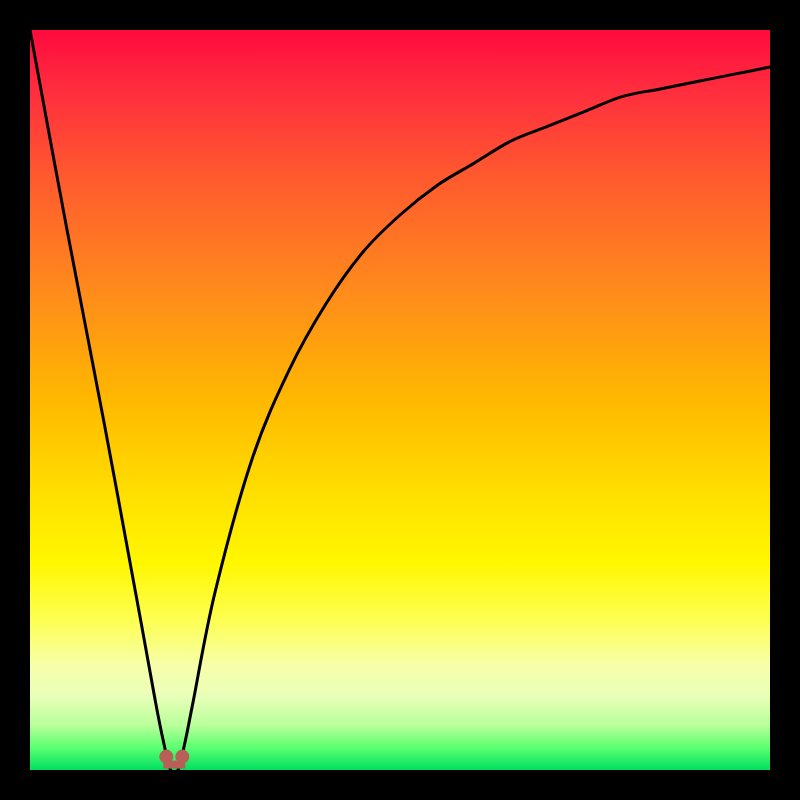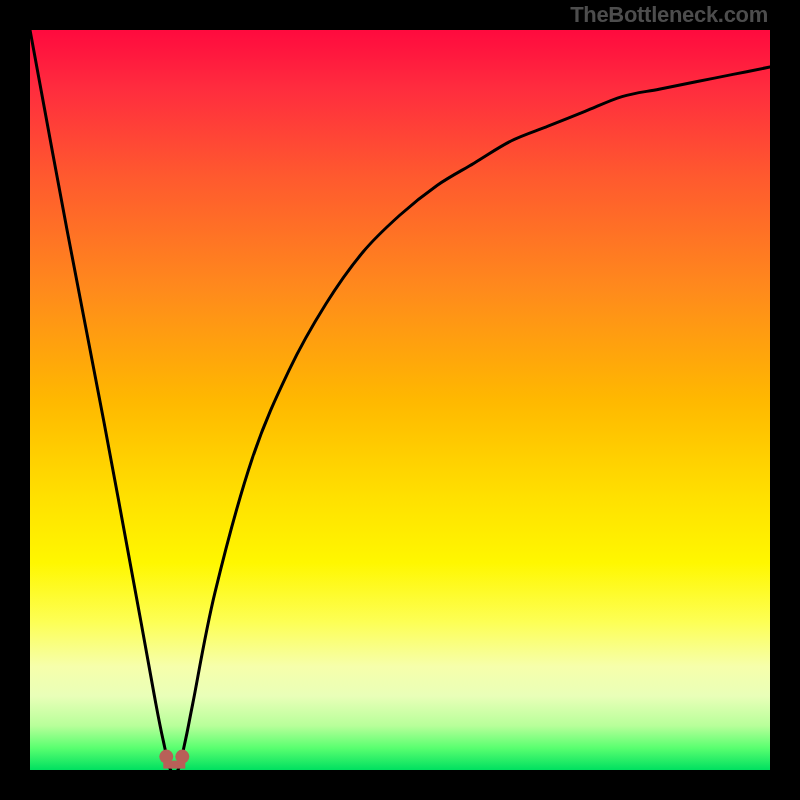--- a/index.html
+++ b/index.html
@@ -62,21 +62,20 @@
     font-weight: 600;
     color: #4d4d4d;
     letter-spacing: -0.3px;
     user-select: none;
   }
 </style>
 </head>
 <body>
 
 <div class="frame">
-  <div class="watermark">TheBottleneck.com</div>
 
   <div class="plot-area">
     <div class="gradient-bg"></div>
 
     <svg class="curve-svg" viewBox="0 0 740 740" preserveAspectRatio="none">
 
       <path id="curve-path" fill="none" stroke="#000000" stroke-width="3" stroke-linecap="round" stroke-linejoin="round" d="M 0 0 C 6.166666666666667 33.30000000000001, 24.666666666666664 134.4333333333334, 37 199.80000000000007 C 49.333333333333336 265.16666666666674, 61.666666666666664 326.83333333333337, 74 392.20000000000005 C 86.33333333333333 457.5666666666667, 102.36666666666666 545.1333333333333, 111 592 C 119.63333333333334 638.8666666666667, 122.10000000000001 653.6666666666666, 125.80000000000001 673.4 C 129.5 693.1333333333333, 130.73333333333332 699.3, 133.2 710.4 C 135.66666666666666 721.5, 138.13333333333333 735.0666666666666, 140.6 740 C 143.06666666666666 744.9333333333334, 145.53333333333333 744.9333333333334, 148 740 C 150.46666666666667 735.0666666666666, 152.93333333333334 721.5, 155.4 710.4 C 157.86666666666667 699.3, 157.86666666666667 698.0666666666666, 162.8 673.4 C 167.73333333333335 648.7333333333333, 175.13333333333333 603.1, 185 562.4 C 194.86666666666667 521.6999999999999, 209.66666666666666 466.2, 222 429.2 C 234.33333333333334 392.2, 246.66666666666666 366.29999999999995, 259 340.4 C 271.3333333333333 314.5, 283.6666666666667 293.53333333333336, 296 273.8 C 308.3333333333333 254.0666666666667, 320.6666666666667 236.8, 333 222 C 345.3333333333333 207.2, 357.66666666666663 196.1, 370 185 C 382.33333333333337 173.9, 394.66666666666674 164.0333333333333, 407.00000000000006 155.39999999999998 C 419.33333333333337 146.76666666666665, 431.6666666666667 140.60000000000005, 444 133.20000000000005 C 456.3333333333333 125.80000000000005, 468.6666666666667 117.16666666666667, 481 111 C 493.3333333333333 104.83333333333333, 505.6666666666667 101.13333333333338, 518 96.20000000000005 C 530.3333333333334 91.26666666666671, 542.6666666666666 86.33333333333331, 555 81.39999999999998 C 567.3333333333334 76.46666666666664, 579.6666666666666 70.30000000000003, 592 66.60000000000002 C 604.3333333333334 62.90000000000001, 616.6666666666666 61.66666666666661, 629 59.19999999999993 C 641.3333333333334 56.733333333333256, 653.6666666666666 54.266666666666595, 666 51.799999999999955 C 678.3333333333334 49.333333333333314, 690.6666666666666 46.86666666666675, 703 44.40000000000009 C 715.3333333333334 41.93333333333343, 733.8333333333334 38.23333333333335, 740 37"></path>
 
       <g id="marker-group">
         <circle id="marker-dot-left" r="7" fill="#b86058" cx="136.3" cy="726.6"></circle>

